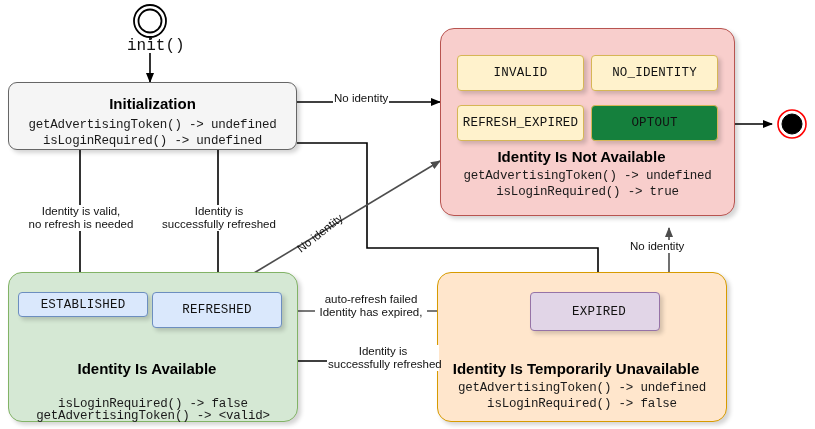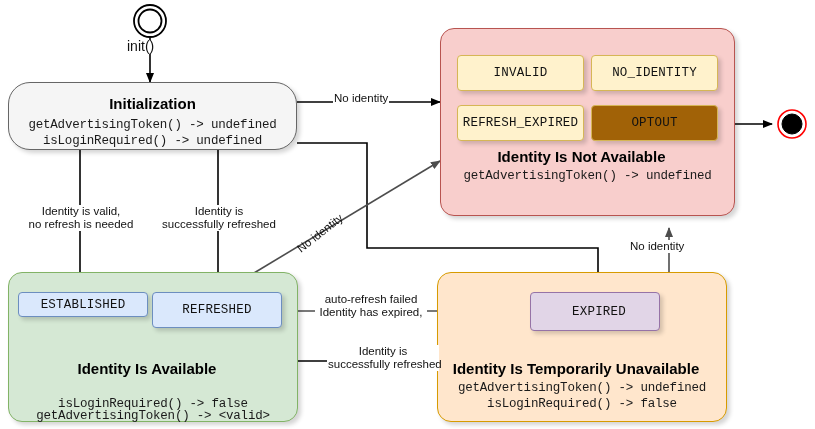--- a/index.html
+++ b/index.html
@@ -63,21 +63,21 @@
     font-size: 12.5px;
     color: #111111;
     letter-spacing: 0.2px;
     z-index: 3;
     box-shadow: 3px 3px 4px rgba(0,0,0,0.17);
   }
 
   
   #state-initialization {
     position: absolute;
-    border-radius: 22px;
+    border-radius: 9px;
     box-sizing: border-box;
     background: #f5f5f5;
     border: 1.4px solid #666666;
     z-index: 2;
     box-shadow: 3px 3px 4px rgba(0,0,0,0.17);
   }
   #state-initialization .ctitle {
     position: absolute;
     left: 0; right: 0;
     top: 12px;
@@ -165,46 +165,47 @@
 
   <div id="state-initialization" style="left:8px; top:82px; width:289px; height:68px;">
     <div class="ctitle">Initialization</div>
     <div class="cline" style="top:35px;">getAdvertisingToken() -&gt; undefined</div>
     <div class="cline" style="top:51px;">isLoginRequired() -&gt; undefined</div>
   </div>
 
   <div class="composite" style="left:440px; top:28px; width:295px; height:188px; background:#f8cecc; border:1.6px solid #b85450;">
     <div class="ctitle" style="top:119px;">Identity Is Not Available</div>
     <div class="cline" style="top:140px;">getAdvertisingToken() -&gt; undefined</div>
+    <div class="cline" style="top:156px;">isLoginRequired() -&gt; true</div>
   </div>
 
   <div class="leaf" style="left:457px; top:55px; width:127px; height:36px; background:#fff2cc; border:1.4px solid #d6b656;">INVALID</div>
   <div class="leaf" style="left:591px; top:55px; width:127px; height:36px; background:#fff2cc; border:1.4px solid #d6b656;">NO_IDENTITY</div>
   <div class="leaf" style="left:457px; top:105px; width:127px; height:36px; background:#fff2cc; border:1.4px solid #d6b656;">REFRESH_EXPIRED</div>
-  <div class="leaf" style="left:591px; top:105px; width:127px; height:36px; background:#a16207; border:1.4px solid #d6b656;">OPTOUT</div>
+  <div class="leaf" style="left:591px; top:105px; width:127px; height:36px; background:#15803d; border:1.4px solid #d6b656;">OPTOUT</div>
 
   <div class="composite" style="left:8px; top:272px; width:290px; height:150px; background:#d5e8d4; border:1.6px solid #82b366;">
     <div class="ctitle" style="top:87px;">Identity Is Available</div>
     <div class="cline" style="top:108px;margin-top:28px;">getAdvertisingToken() -&gt; &lt;valid&gt;</div>
     <div class="cline" style="top:124px;">isLoginRequired() -&gt; false</div>
   </div>
 
   <div class="leaf" style="left:18px; top:292px; width:130px; height:25px; background:#dae8fc; border:1.4px solid #6c8ebf;">ESTABLISHED</div>
   <div class="leaf" style="left:152px; top:292px; width:130px; height:36px; background:#dae8fc; border:1.4px solid #6c8ebf;">REFRESHED</div>
 
   <div class="composite" style="left:437px; top:272px; width:290px; height:150px; background:#ffe6cc; border:1.6px solid #d79b00;">
     <div class="ctitle" style="top:87px;">Identity Is Temporarily Unavailable</div>
     <div class="cline" style="top:108px;">getAdvertisingToken() -&gt; undefined</div>
     <div class="cline" style="top:124px;">isLoginRequired() -&gt; false</div>
   </div>
 
   <div class="leaf" style="left:530px; top:292px; width:130px; height:39px; background:#e1d5e7; border:1.4px solid #9673a6;padding-left:8px;">EXPIRED</div>
 
   <div class="elabel" style="left:126px; top:40px;">
-    <span style="font-family:Liberation Sans, sans-serif; font-size:14px;">init()</span>
+    <span style="font-family:Liberation Mono, monospace; font-size:16px;">init()</span>
   </div>
 
   <div class="elabel" style="left:333px; top:92px;">
     <span>No identity</span>
   </div>
 
   <div class="elabel" style="left:20px; top:205px; width:120px;">
     <div>Identity is valid,</div>
     <div>no refresh is needed</div>
   </div>

